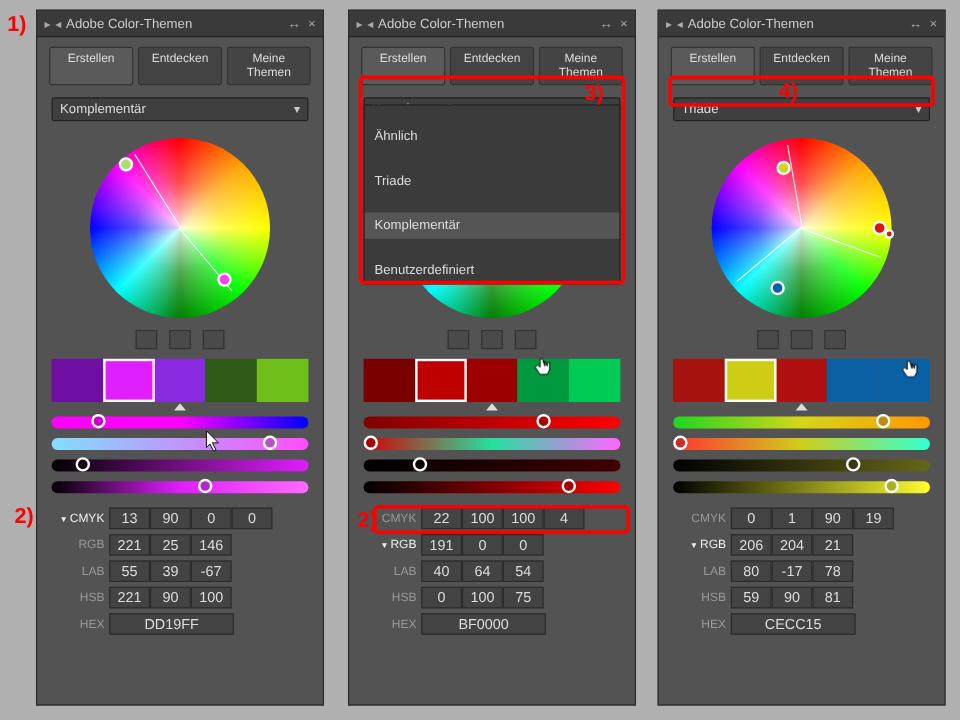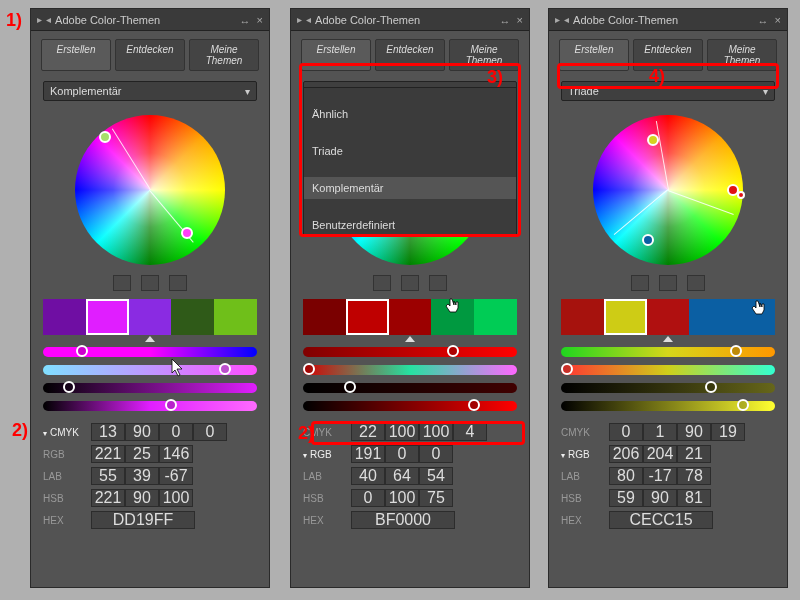--- a/index.html
+++ b/index.html
@@ -31,21 +31,21 @@
     display: flex;
     align-items: center;
     justify-content: space-between;
     padding: 0 6px;
     border-bottom: 1px solid #222;
   }
   .title-left { display:flex; align-items:center; gap:4px; }
   .chev { color:#aaa; font-size:10px; }
   .title-text { color:#ccc; font-size:11px; }
   .title-right { display:flex; gap:6px; color:#aaa; font-size:11px;}
-  .tabs { display:flex; gap:4px; padding:8px 10px 4px;font-style:italic; }
+  .tabs { display:flex; gap:4px; padding:8px 10px 4px; }
   .tab {
     flex:1; text-align:center; padding:4px 2px;
     background:#444; border:1px solid #333; border-radius:2px;
     font-size:10px; cursor:pointer;
   }
   .tab.active { background:#5a5a5a; }
   .rule-select {
     margin:6px 12px 4px; height:20px;
     background:#3f3f3f; border:1px solid #222; border-radius:2px;
     display:flex; align-items:center; justify-content:space-between;
@@ -90,28 +90,28 @@
   }
   .sliders { padding:10px 12px 4px; display:flex; flex-direction:column; gap:8px;}
   .slider { height:10px; border-radius:5px; position:relative; }
   .handle {
     position:absolute; top:-2px; width:12px;height:12px;
     border:2px solid #fff; border-radius:50%; background:rgba(0,0,0,0.2);
     transform:translateX(-50%); cursor:pointer;
   }
   .values { padding:8px 12px; }
   .vrow { display:flex; align-items:center; margin-bottom:4px;}
-  .vlabel { width:48px; padding-right:4px; font-size:10px; color:#999; cursor:pointer;}
+  .vlabel { width:48px; text-align:right; padding-right:4px; font-size:10px; color:#999; cursor:pointer;}
   .vlabel.active { color:#eee; }
   .vlabel .tri { margin-right:3px; font-size:8px;}
   .vcells { display:flex; gap:0; }
   .vcell {
     width:34px; height:18px; background:#434343; border:1px solid #2c2c2c;
     display:flex; align-items:center; justify-content:center;
-    font-size:16px; color:#ddd;
+    font-size:12px; color:#ddd;
   }
   .hexcell { width:104px; text-align:center;}
   .annot { position:absolute; color:#f00; font-size:18px; font-weight:bold; z-index:20;}
   .red-box { position:absolute; border:3px solid #f00; border-radius:4px; z-index:19;}
   .cursor-hand {
     position:absolute; width:16px;height:18px; z-index:30;
     pointer-events:none;
   }
   .cursor-arrow {
     position:absolute; width:14px;height:18px; z-index:30;

